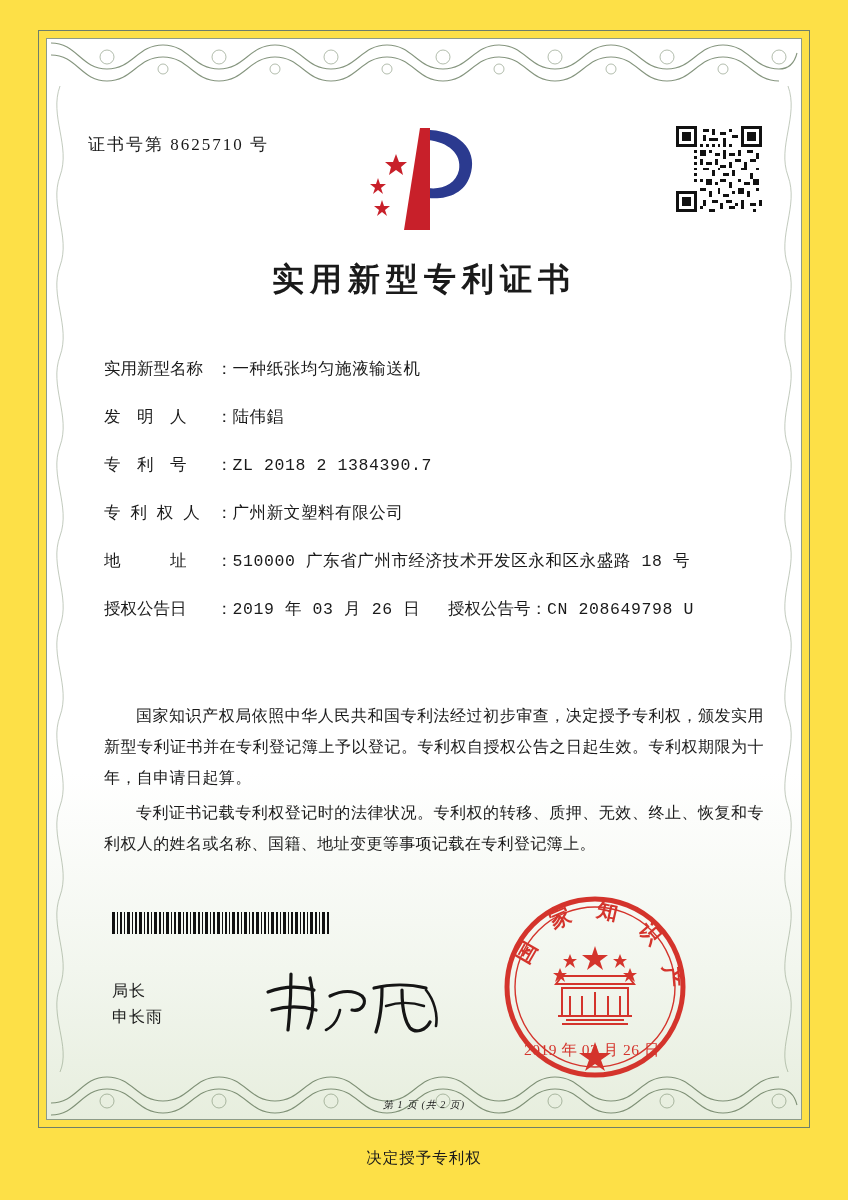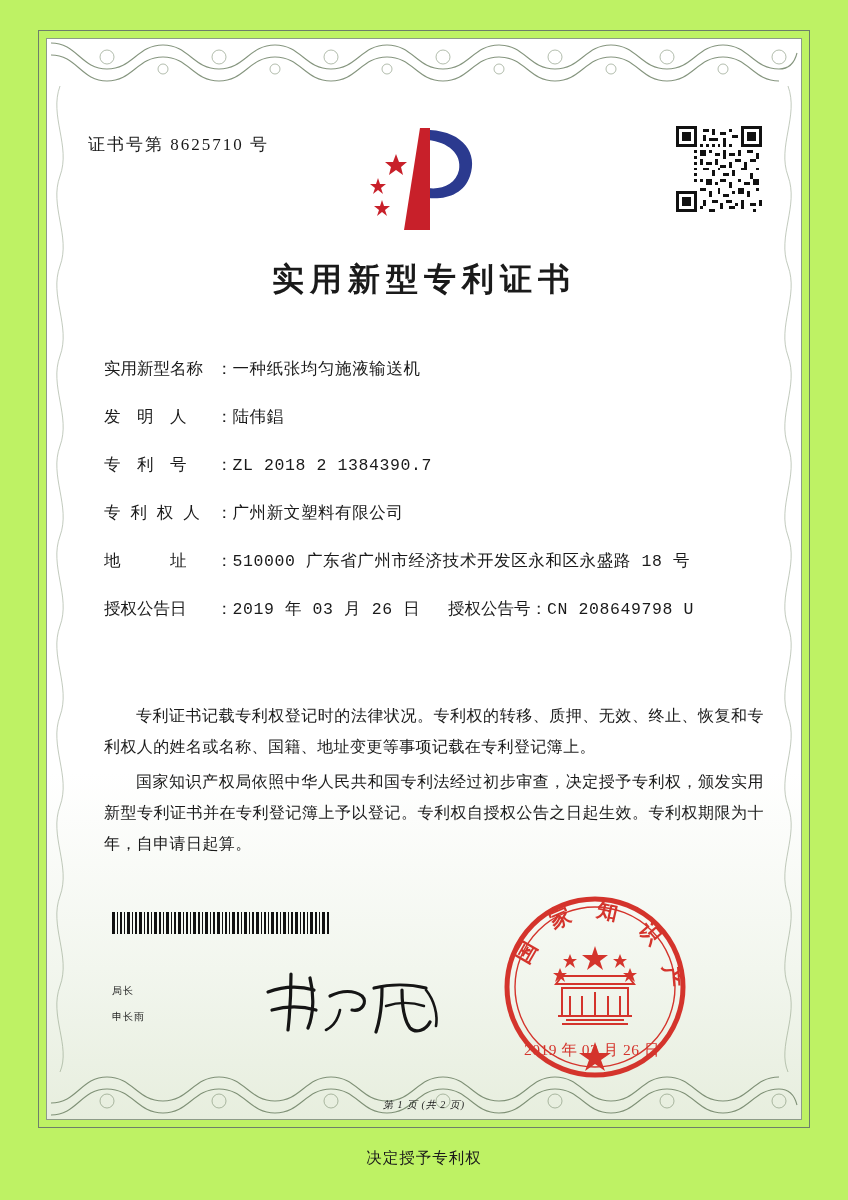--- a/index.html
+++ b/index.html
@@ -15,21 +15,21 @@
     position: relative;
     overflow: hidden;
   }
 
   
   #certificate-page {
     position: absolute;
     left: 0; top: 0;
     width: 848px;
     height: 1200px;
-    background: #bef264;
+    background: #fde047;
   }
 
   .border-outer {
     position: absolute;
     left: 38px; top: 30px;
     width: 772px;
     height: 1098px;
     border: 1px solid #6e7f6a;
     box-sizing: border-box;
   }
@@ -160,21 +160,21 @@
     top: 912px;
     width: 220px;
     height: 22px;
   }
 
   
   #signature-block {
     position: absolute;
     left: 112px;
     top: 978px;
-    font-size: 10px;
+    font-size: 16px;
     line-height: 26px;
     letter-spacing: 1px;
   }
   #signature-script {
     position: absolute;
     left: 258px;
     top: 966px;
     width: 200px;
     height: 72px;
   }
@@ -425,22 +425,22 @@
     </div>
 
     <div class="field-row">
       <span class="field-label">授权公告日</span><span>：</span><span class="field-value">2019 年 03 月 26 日</span>
       <span class="field-inline-2"><span>授权公告号</span><span>：</span><span class="field-value">CN 208649798 U</span></span>
     </div>
 
   </div>
 
   <div id="body-text">
+    <p>国家知识产权局依照中华人民共和国专利法经过初步审查，决定授予专利权，颁发实用新型专利证书并在专利登记簿上予以登记。专利权自授权公告之日起生效。专利权期限为十年，自申请日起算。</p>
     <p>专利证书记载专利权登记时的法律状况。专利权的转移、质押、无效、终止、恢复和专利权人的姓名或名称、国籍、地址变更等事项记载在专利登记簿上。</p>
-    <p>国家知识产权局依照中华人民共和国专利法经过初步审查，决定授予专利权，颁发实用新型专利证书并在专利登记簿上予以登记。专利权自授权公告之日起生效。专利权期限为十年，自申请日起算。</p>
   </div>
 
   <div id="barcode">
     <svg width="220" height="22" viewBox="0 0 220 22" xmlns="http://www.w3.org/2000/svg" shape-rendering="crispEdges">
       <g fill="#111111">
         <rect x="0" y="0" width="3" height="22"></rect>
           <rect x="5" y="0" width="1" height="22"></rect>
         <rect x="8" y="0" width="2" height="22"></rect>
           <rect x="12" y="0" width="1" height="22"></rect>
         <rect x="15" y="0" width="3" height="22"></rect>

